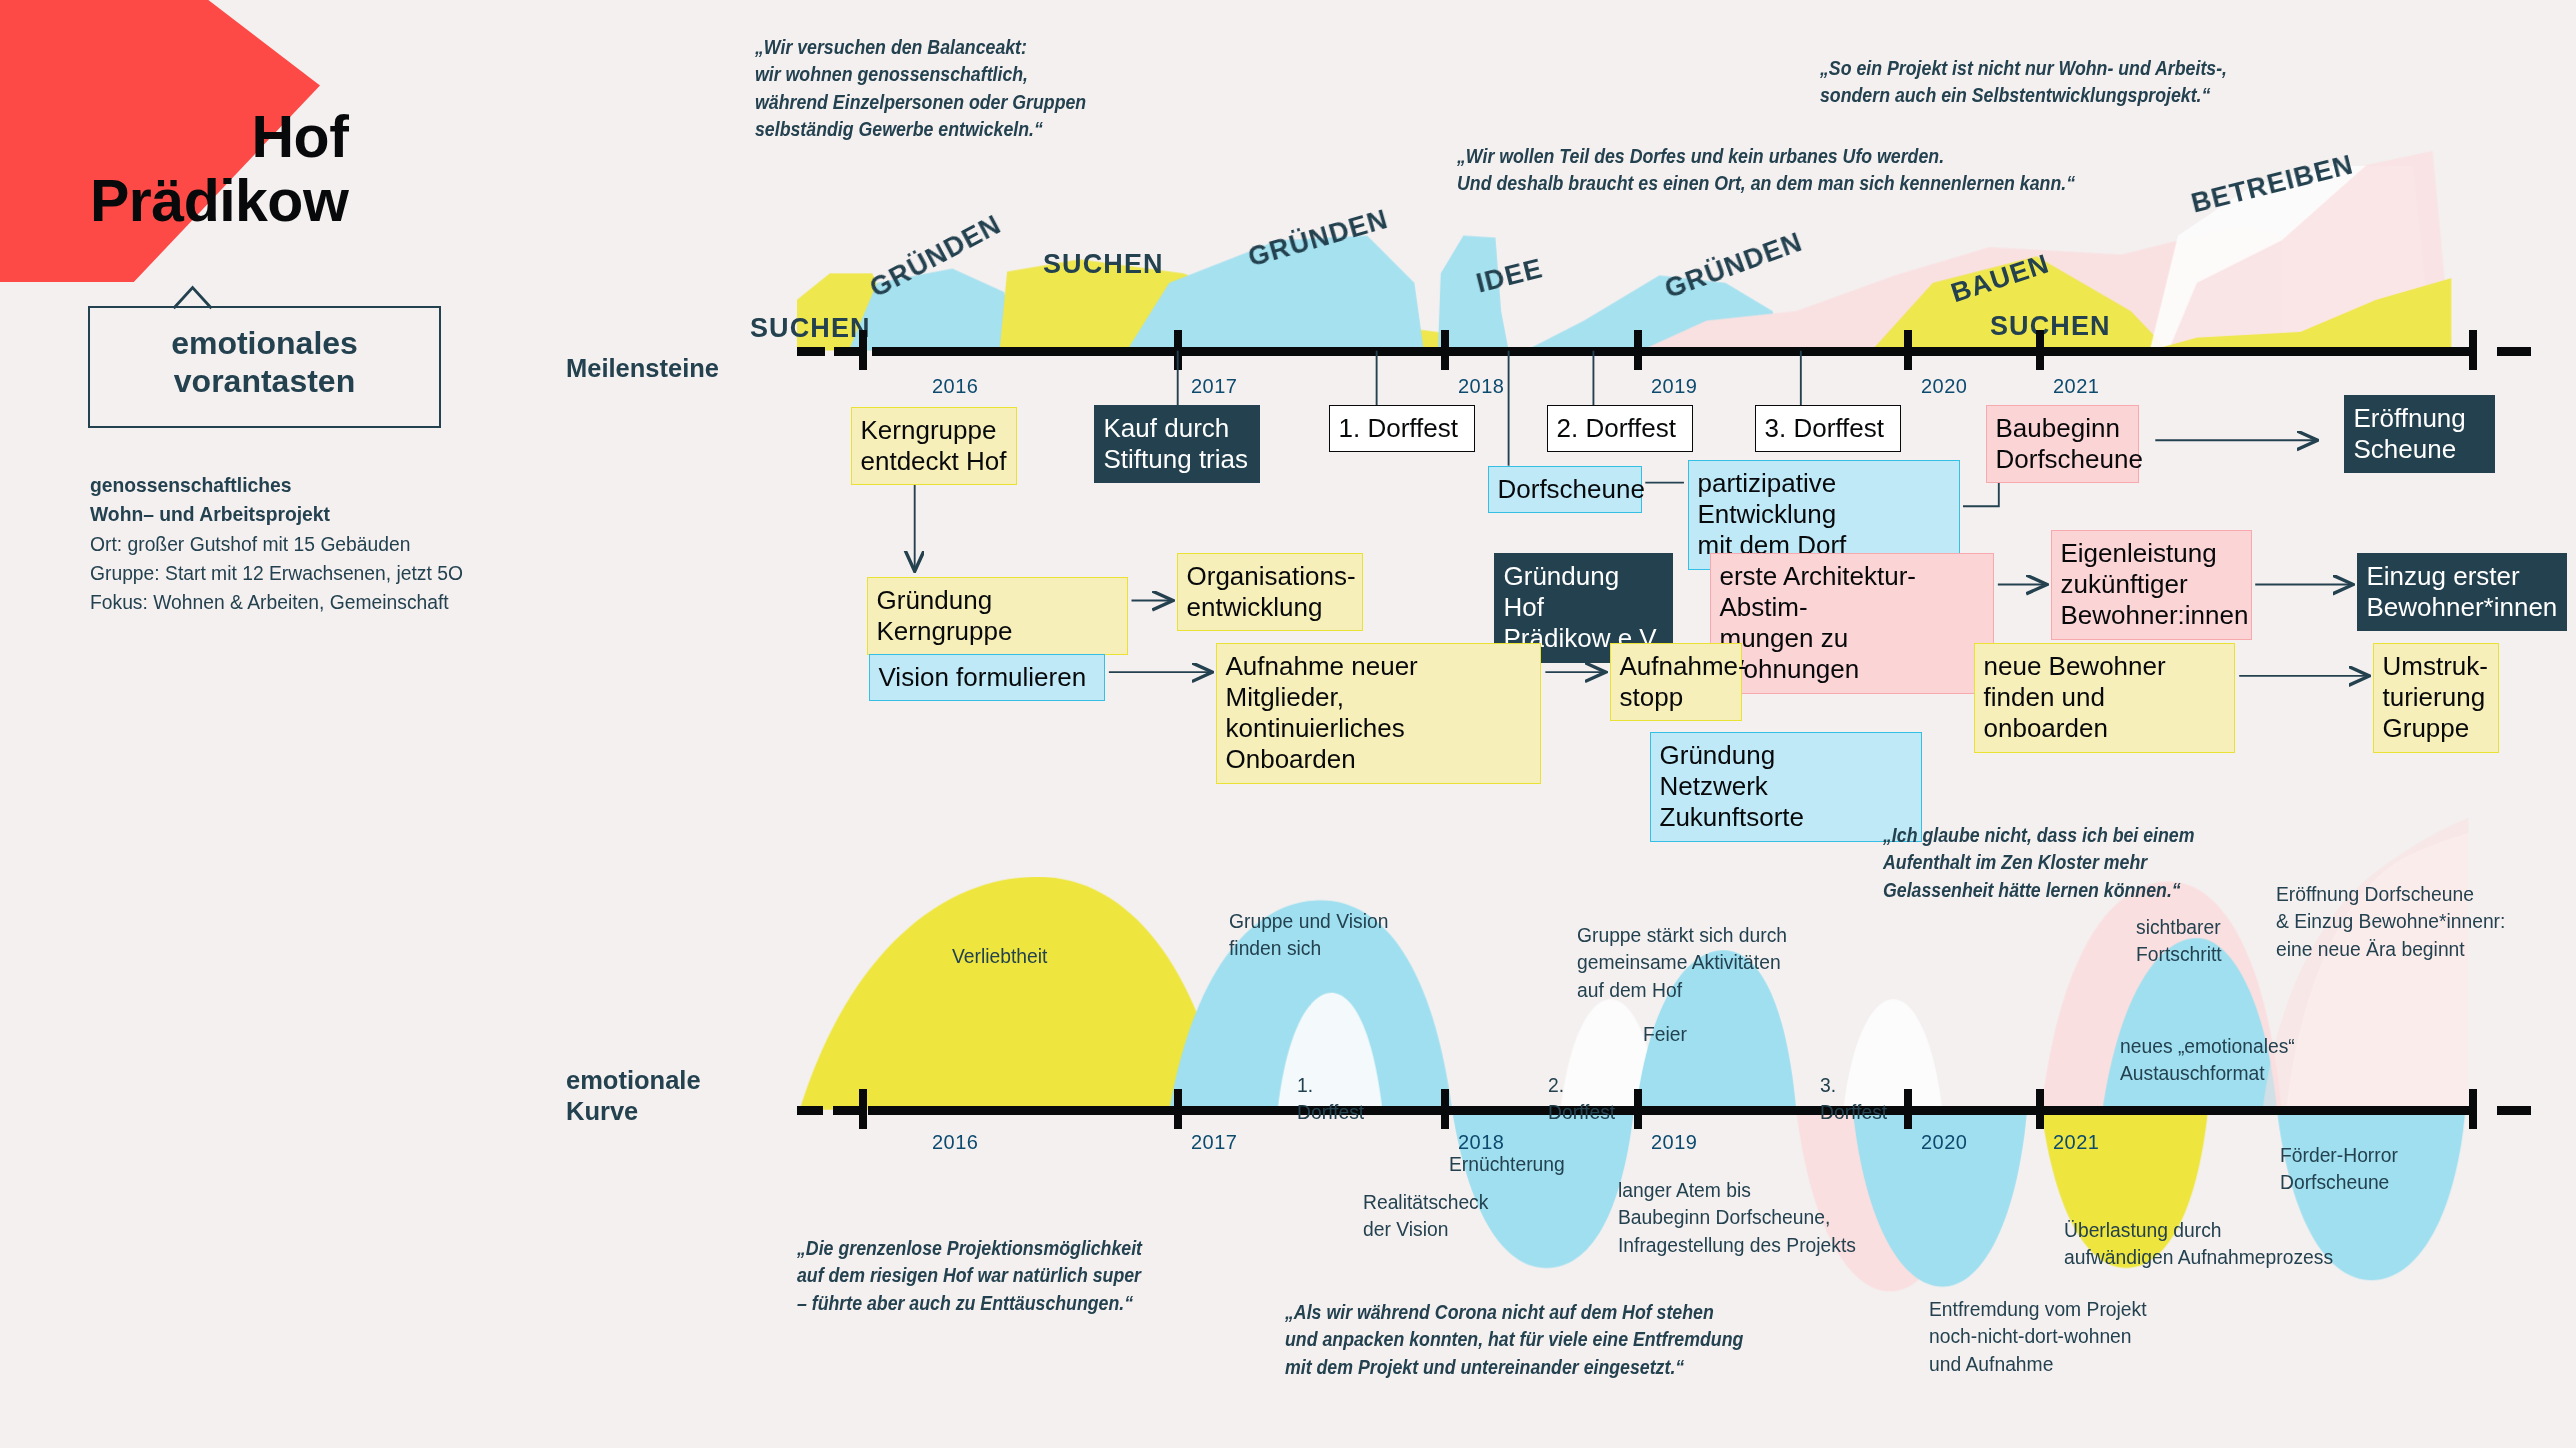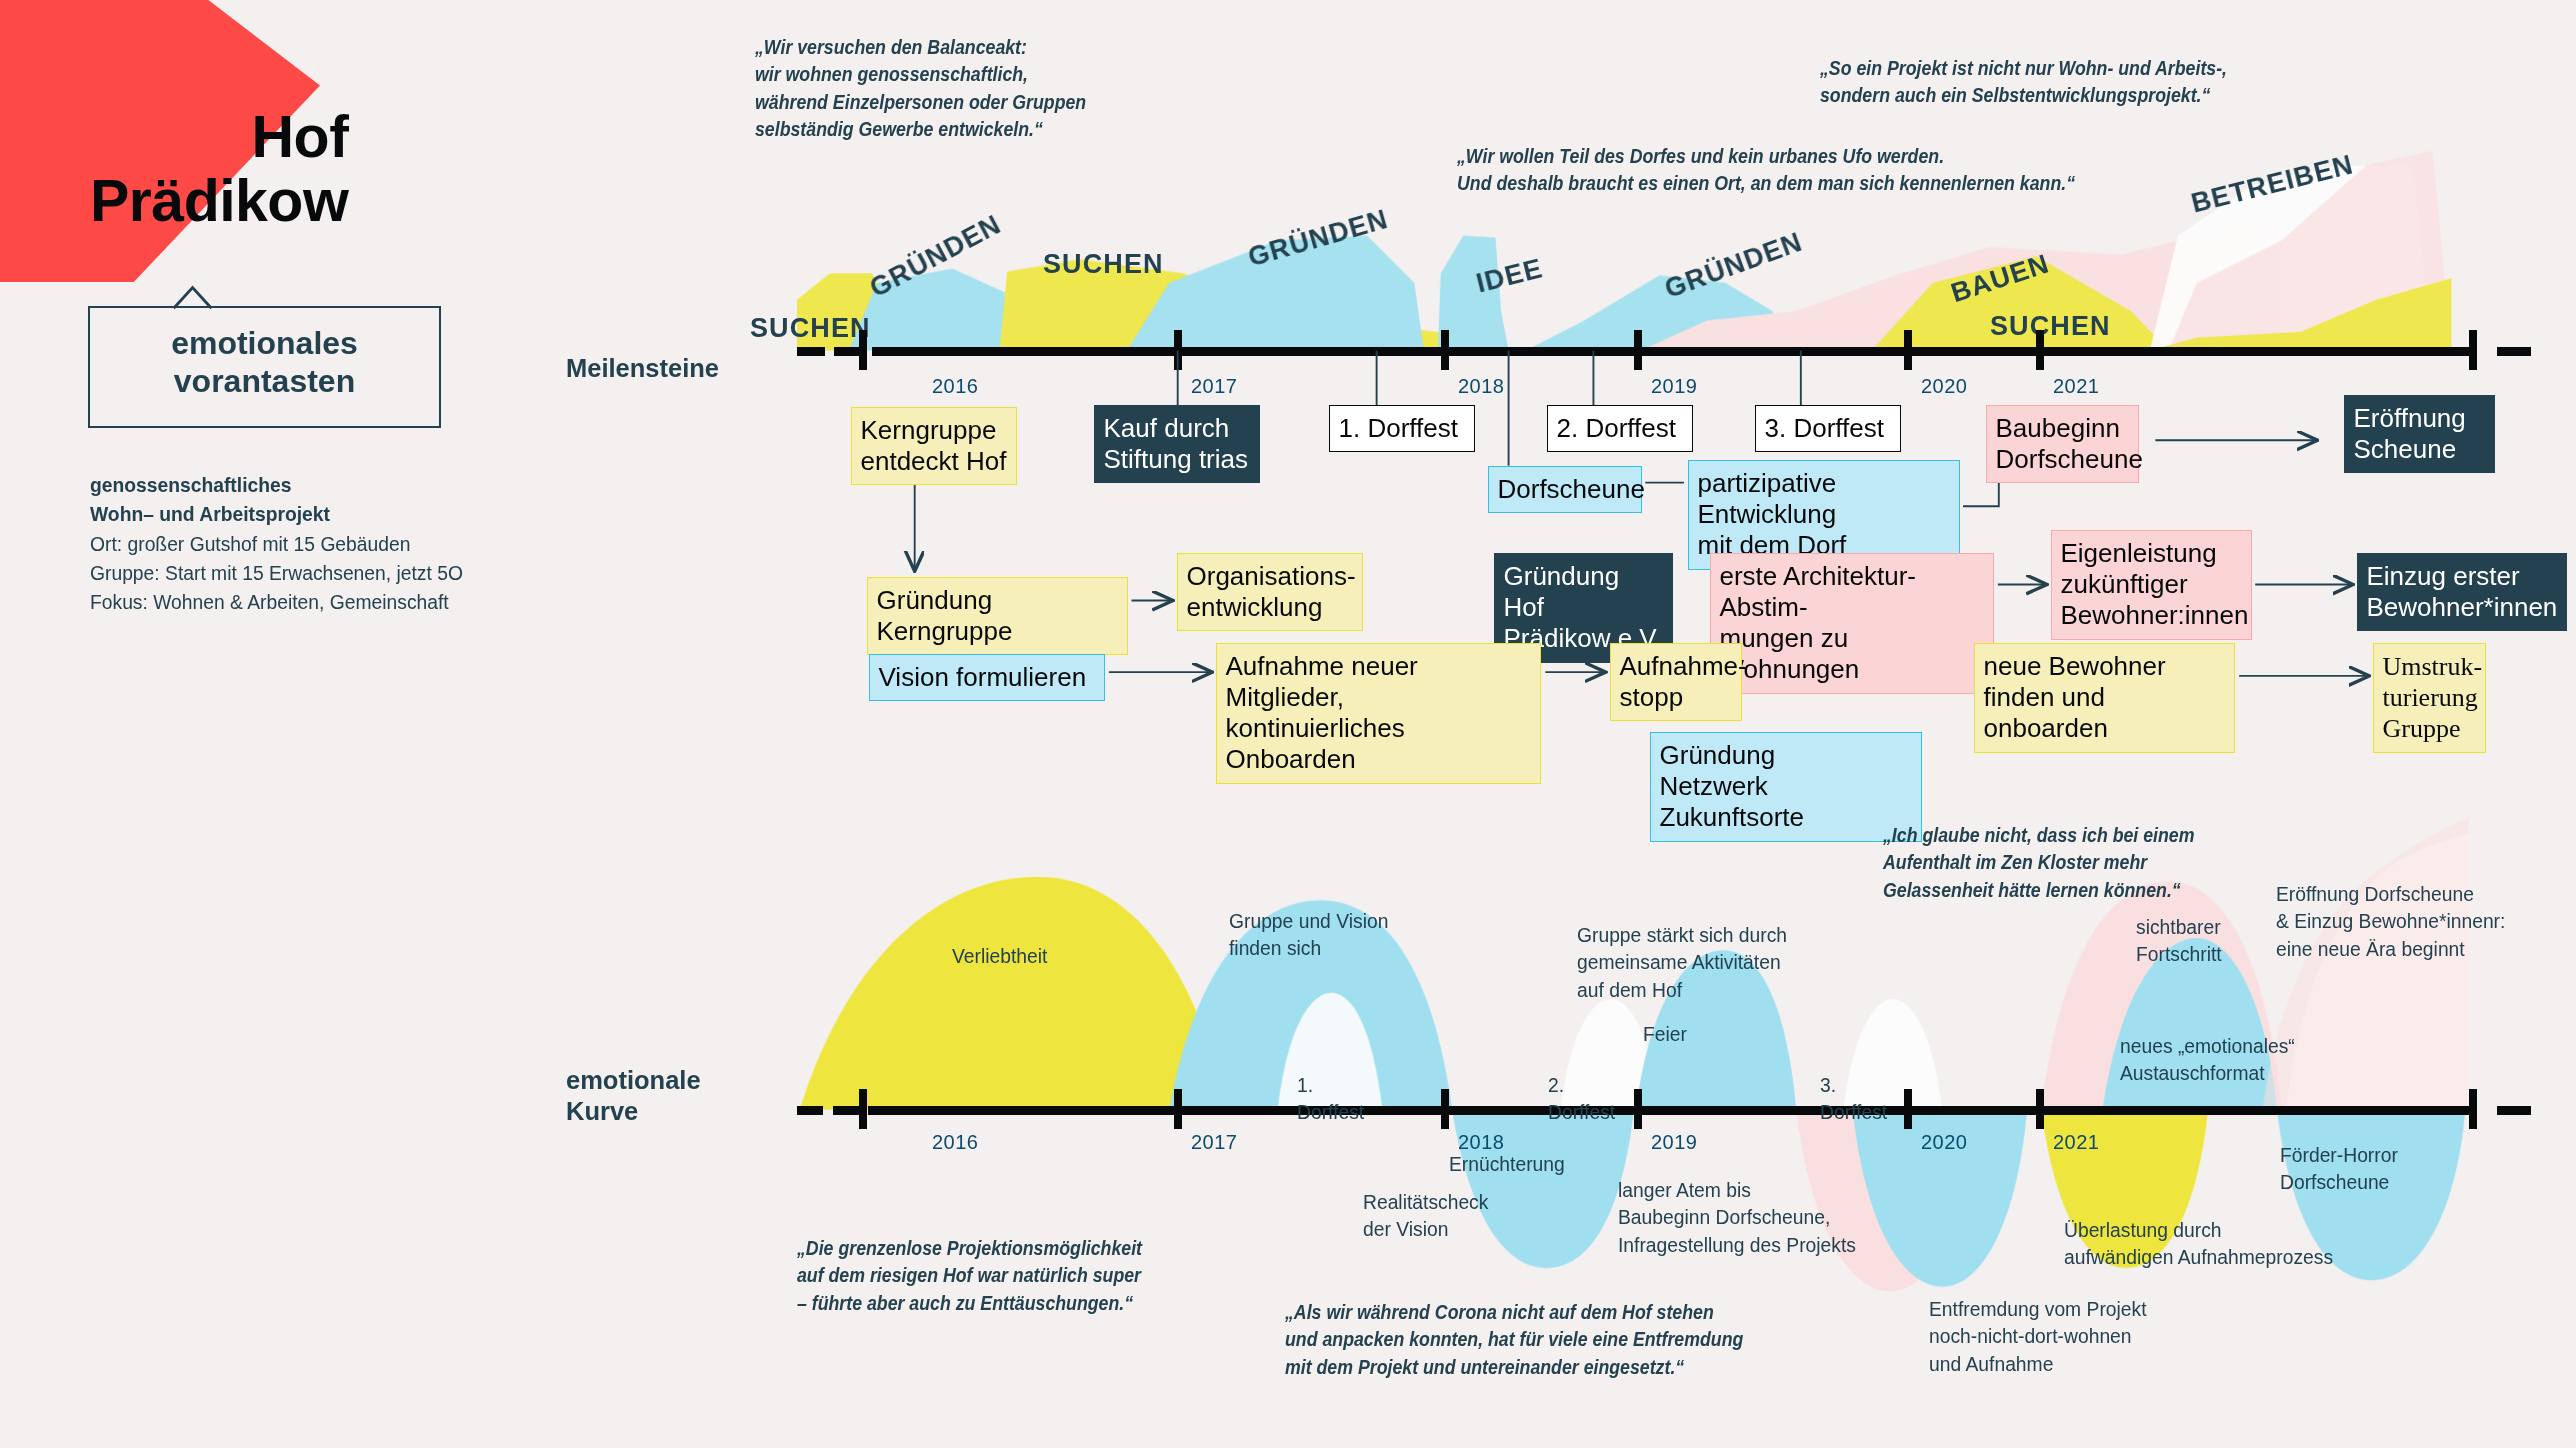--- a/index.html
+++ b/index.html
@@ -73,21 +73,21 @@
     <div class="callout-text">
       <div>emotionales</div>
       <div>vorantasten</div>
     </div>
   </div>
 
   <div class="facts">
     <div class="b">genossenschaftliches</div>
     <div class="b">Wohn– und Arbeitsprojekt</div>
     <div>Ort: großer Gutshof mit 15 Gebäuden</div>
-    <div>Gruppe: Start mit 15 Erwachsenen, jetzt 5O</div>
+    <div>Gruppe: Start mit 12 Erwachsenen, jetzt 5O</div>
     <div>Fokus: Wohnen &amp; Arbeiten, Gemeinschaft</div>
   </div>
 
   <div class="rowlabel" style="left:566px;top:353px;">Meilensteine</div>
   <div class="rowlabel" style="left:566px;top:1065px;">
     <div>emotionale</div>
     <div>Kurve</div>
   </div>
 
   <div class="quote" style="left:755px;top:34px;">„Wir versuchen den Balanceakt:
@@ -225,21 +225,21 @@
   <div class="mbox dark" style="left:2357px;top:553px;width:210px;">Einzug erster
 Bewohner*innen</div>
 
   <div class="mbox blue" style="left:869px;top:654px;width:236px;">Vision formulieren</div>
   <div class="mbox yellow" style="left:1216px;top:643px;width:325px;">Aufnahme neuer Mitglieder,
 kontinuierliches Onboarden</div>
   <div class="mbox yellow" style="left:1610px;top:643px;width:132px;">Aufnahme-
 stopp</div>
   <div class="mbox yellow" style="left:1974px;top:643px;width:261px;">neue Bewohner
 finden und onboarden</div>
-  <div class="mbox yellow" style="left:2373px;top:643px;width:113px;font-family:Liberation Serif, serif;">Umstruk-
+  <div class="mbox yellow" style="left:2373px;top:643px;width:126px;">Umstruk-
 turierung
 Gruppe</div>
   <div class="mbox blue" style="left:1650px;top:732px;width:272px;">Gründung
 Netzwerk Zukunftsorte</div>
 
   <svg class="ov" viewBox="0 0 2732 1536">
     <g opacity="0.85">
 
       <path d="M848,1177 C900,1010 1000,930 1100,930 C1200,930 1270,1030 1300,1177 Z" fill="#ece41f"></path>
 

